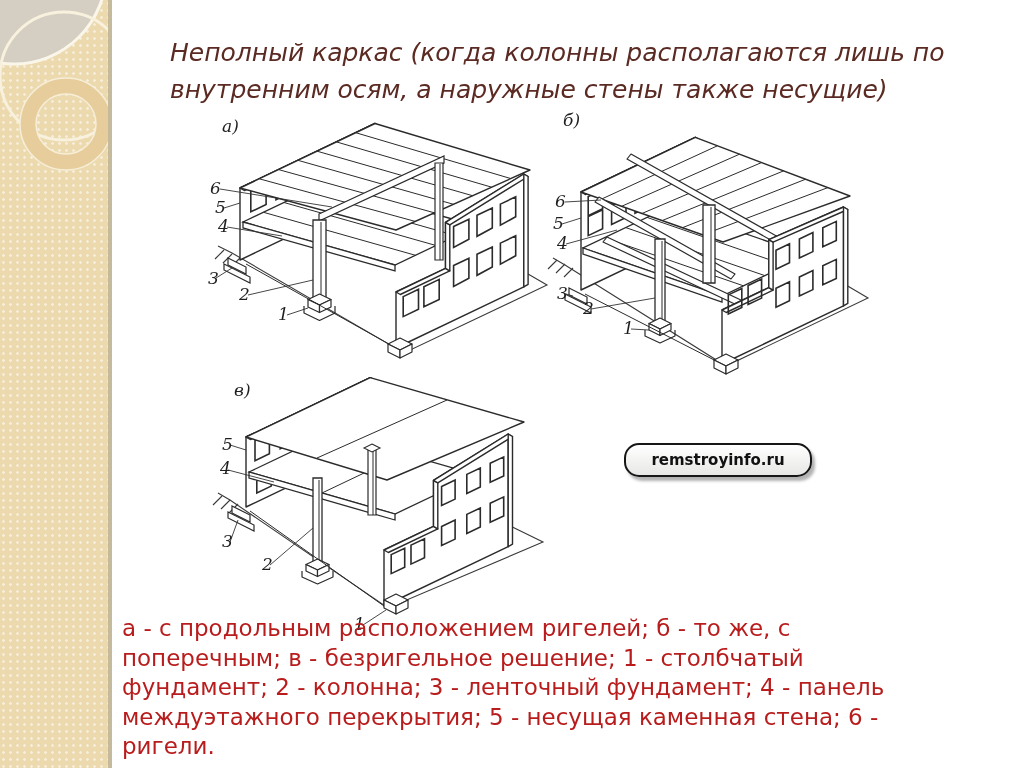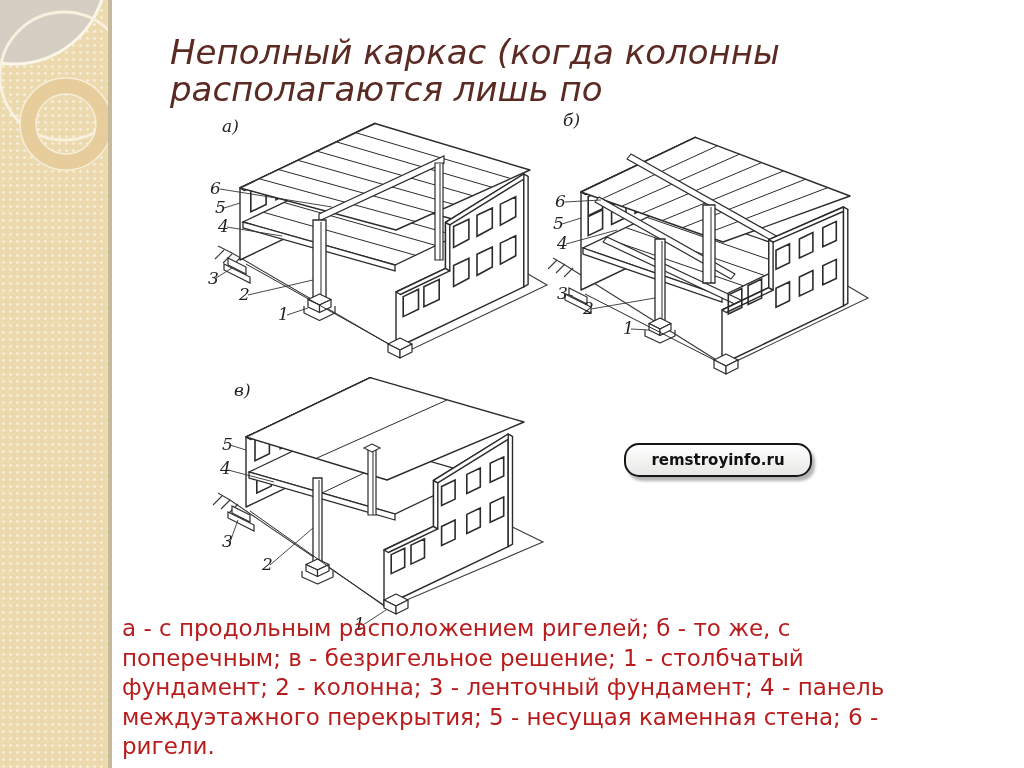--- a/index.html
+++ b/index.html
@@ -7,21 +7,21 @@
          font-family:"DejaVu Sans","Liberation Sans",sans-serif;}
   
   .sideband{position:absolute;left:0;top:0;width:108px;height:768px;overflow:hidden;
             background-color:#ecdaae;
             background-image:radial-gradient(rgba(255,255,255,.55) 1px, rgba(0,0,0,0) 1.6px);
             background-size:7px 7px;
             border-right:4px solid #c6ba9d;}
   .sideband svg{position:absolute;left:0;top:0;}
   
   .title-block{position:absolute;left:170px;top:34px;width:840px;
-               font-style:italic;font-size:34px;line-height:37px;color:#5b2a23;}
+               font-style:italic;font-size:25px;line-height:37px;color:#5b2a23;}
   
   .fig{position:absolute;}
   .fig text{font-family:"DejaVu Serif","Liberation Serif",serif;font-style:italic;
             fill:#1f1f1f;font-size:17px;}
   
   .watermark{position:absolute;left:624px;top:411px;width:184px;height:30px;
              border:2px solid #161616;border-radius:15px;
              background:linear-gradient(#ffffff,#e7e7e5);
              box-shadow:3px 4px 3px rgba(0,0,0,.30);
              display:flex;align-items:center;justify-content:center;
@@ -40,20 +40,21 @@
       <circle cx="14" cy="-28" r="92" fill="#d5cec2" stroke="#faf6ea" stroke-width="3"></circle>
       <circle cx="64" cy="76" r="64" fill="none" stroke="#f8f1de" stroke-width="3"></circle>
       <circle cx="66" cy="124" r="38" fill="none" stroke="#e6cd9b" stroke-width="16"></circle>
       <circle cx="66" cy="124" r="46" fill="none" stroke="#f6eed8" stroke-width="1.5"></circle>
       <circle cx="66" cy="124" r="30" fill="none" stroke="#f6eed8" stroke-width="1.5"></circle>
     </svg>
   </div>
 
   <div class="title-block">
     <div>Неполный каркас  (когда колонны располагаются лишь по</div>
+    <div>внутренним осям, а наружные стены также несущие)</div>
   </div>
 
   <svg class="fig" style="left:182px;top:110px" width="370" height="292" viewBox="0 0 370 292">
     <g>
 
       <g stroke="#3a3a3a" stroke-width="1.1" fill="none">
         <path d="M36,136 L50,143 L222,243 L365,175 L303,139"></path>
         <path d="M42,140 L33,149 M50,144 L41,153 M58,148 L49,157"></path>
       </g>
 

